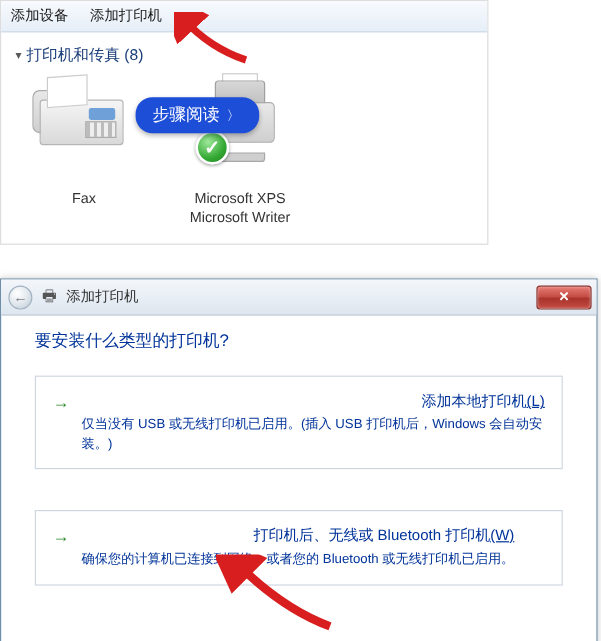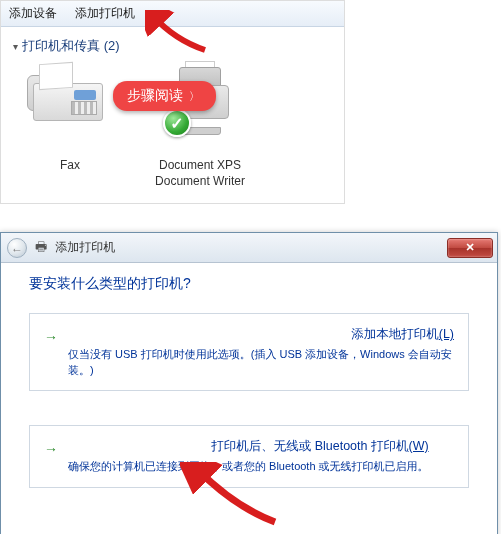--- a/index.html
+++ b/index.html
@@ -1,29 +1,29 @@
 <!DOCTYPE html>
 <html><head>
 <meta charset="utf-8">
 <style>
   * { margin: 0; padding: 0; box-sizing: border-box; }
   body { font-family: "Microsoft YaHei", "Segoe UI", Tahoma, sans-serif; font-size: 12px; background: #fff; width: 501px; }
   
   
-  .top-section { width: 345px; background: #fff; border: 1px solid #ddd; }
+  .top-section { width: 407px; background: #fff; border: 1px solid #ddd; }
   .toolbar { background: linear-gradient(#f7fafe, #e6eef7); border-bottom: 1px solid #c8d5e4; padding: 4px 8px; display: flex; gap: 18px; font-size: 12px; color: #1a1a1a; }
   .toolbar-item { cursor: pointer; }
   .disclosure { padding: 10px 12px 6px; font-size: 13px; color: #1a3e7a; display: flex; align-items: center; gap: 4px; }
   .tri { font-size: 10px; color: #5a5a5a; }
   .devices-area { display: flex; gap: 20px; padding: 0 14px 14px; position: relative; }
   .device { display: flex; flex-direction: column; align-items: center; width: 110px; text-align: center; font-size: 12px; color: #333; }
   .device-icon { width: 90px; height: 70px; margin-bottom: 4px; position: relative; }
   .device-name { line-height: 1.35; margin-top: 22px; }
   
-  .step-badge { position: absolute; top: 20px; left: 112px; background: #ef4444; color: #fff; border-radius: 14px; padding: 6px 16px 6px 14px; font-size: 14px; display: flex; align-items: center; gap: 6px; box-shadow: 0 2px 4px rgba(0,0,0,.3); z-index: 5; }
+  .step-badge { position: absolute; top: 20px; left: 112px; background: #1d4ed8; color: #fff; border-radius: 14px; padding: 6px 16px 6px 14px; font-size: 14px; display: flex; align-items: center; gap: 6px; box-shadow: 0 2px 4px rgba(0,0,0,.3); z-index: 5; }
   .step-badge .chev { font-size: 11px; }
   
   
   .arrow1 { position: absolute; top: 10px; left: 145px; z-index: 10; pointer-events: none; }
   
   
   .wizard-wrap { margin-top: 28px; width: 500px; }
   .wizard { border: 1px solid #6f8fa9; background: #fff; box-shadow: 0 0 6px rgba(0,0,0,.2); width: 498px; }
   .titlebar { background: linear-gradient(#f3f6fa, #dde6ef); border-bottom: 1px solid #b6c3d1; display: flex; align-items: center; justify-content: space-between; padding: 0 0 0 6px; height: 30px; }
   .titlebar-left { display: flex; align-items: center; gap: 8px; font-size: 12px; color: #333; }
@@ -62,21 +62,21 @@
 <body>
 
 <div class="top-rel">
   <div class="top-section">
     <div class="toolbar">
       <span class="toolbar-item">添加设备</span>
       <span class="toolbar-item">添加打印机</span>
     </div>
     <div class="disclosure">
       <span class="tri">▾</span>
-      <span>打印机和传真 (2)</span>
+      <span>打印机和传真 (8)</span>
     </div>
     <div class="devices-area">
       <div class="device">
         <div class="device-icon">
           <div class="fax-handset"></div>
           <div class="fax-body">
             <div class="fax-panel"></div>
             <div class="fax-keys"></div>
           </div>
           <div class="fax-paper"></div>
@@ -84,21 +84,21 @@
         <div class="device-name">Fax</div>
       </div>
       <div class="device">
         <div class="device-icon">
           <div class="prn-paper"></div>
           <div class="prn-top"></div>
           <div class="prn-body"></div>
           <div class="prn-tray"></div>
           <div class="check-badge">✓</div>
         </div>
-        <div class="device-name">Document XPS Document Writer</div>
+        <div class="device-name">Microsoft XPS Microsoft Writer</div>
       </div>
       <div class="step-badge">
         <span>步骤阅读</span>
         <span class="chev">〉</span>
       </div>
     </div>
   </div>
   <svg class="arrow1" width="80" height="50">
     <defs>
         <marker id="ah1" markerWidth="10" markerHeight="10" refX="2" refY="3" orient="auto">
@@ -123,21 +123,21 @@
     </div>
     <div class="wizard-body">
       <div class="wizard-heading">要安装什么类型的打印机?</div>
 
       <div class="option-box">
         <div class="opt-arrow">→</div>
         <div class="opt-text">
           <div class="opt-title">
             <span>添加本地打印机</span><span class="u">(L)</span>
           </div>
-          <div class="opt-desc">仅当没有 USB 打印机时使用此选项。(插入 USB 添加设备，Windows 会自动安装。)</div>
+          <div class="opt-desc">仅当没有 USB 或无线打印机已启用。(插入 USB 打印机后，Windows 会自动安装。)</div>
         </div>
       </div>
 
       <div class="option-box">
         <div class="opt-arrow">→</div>
         <div class="opt-text">
           <div class="opt-title">
             <span>打印机后、无线或 Bluetooth 打印机</span><span class="u">(W)</span>
           </div>
           <div class="opt-desc">确保您的计算机已连接到网络，或者您的 Bluetooth 或无线打印机已启用。</div>

